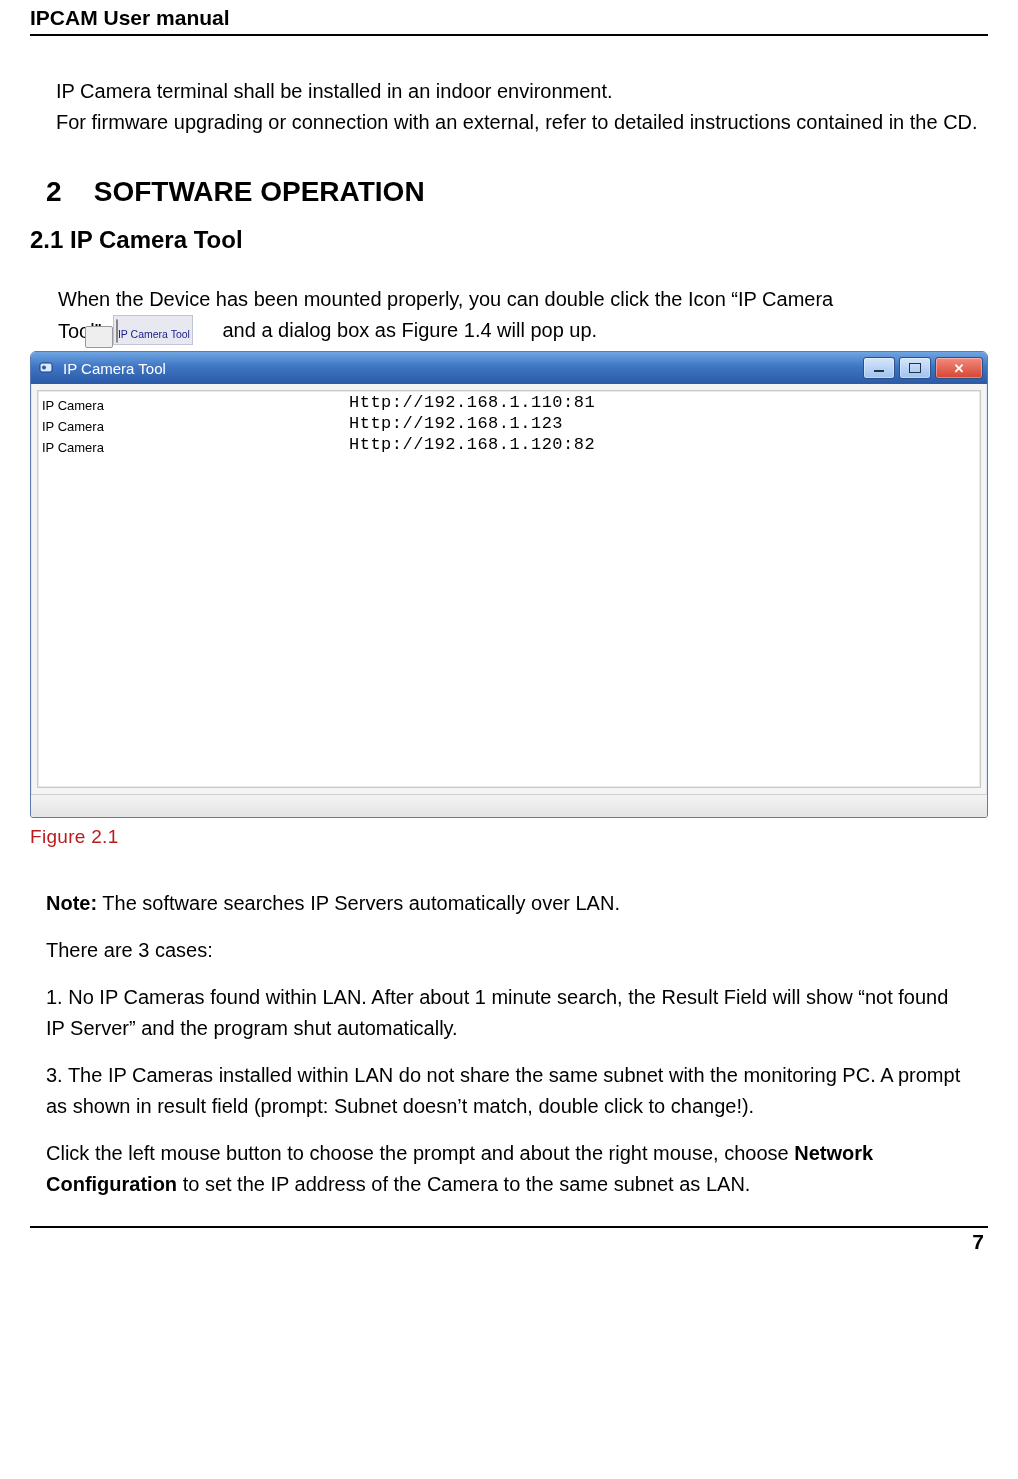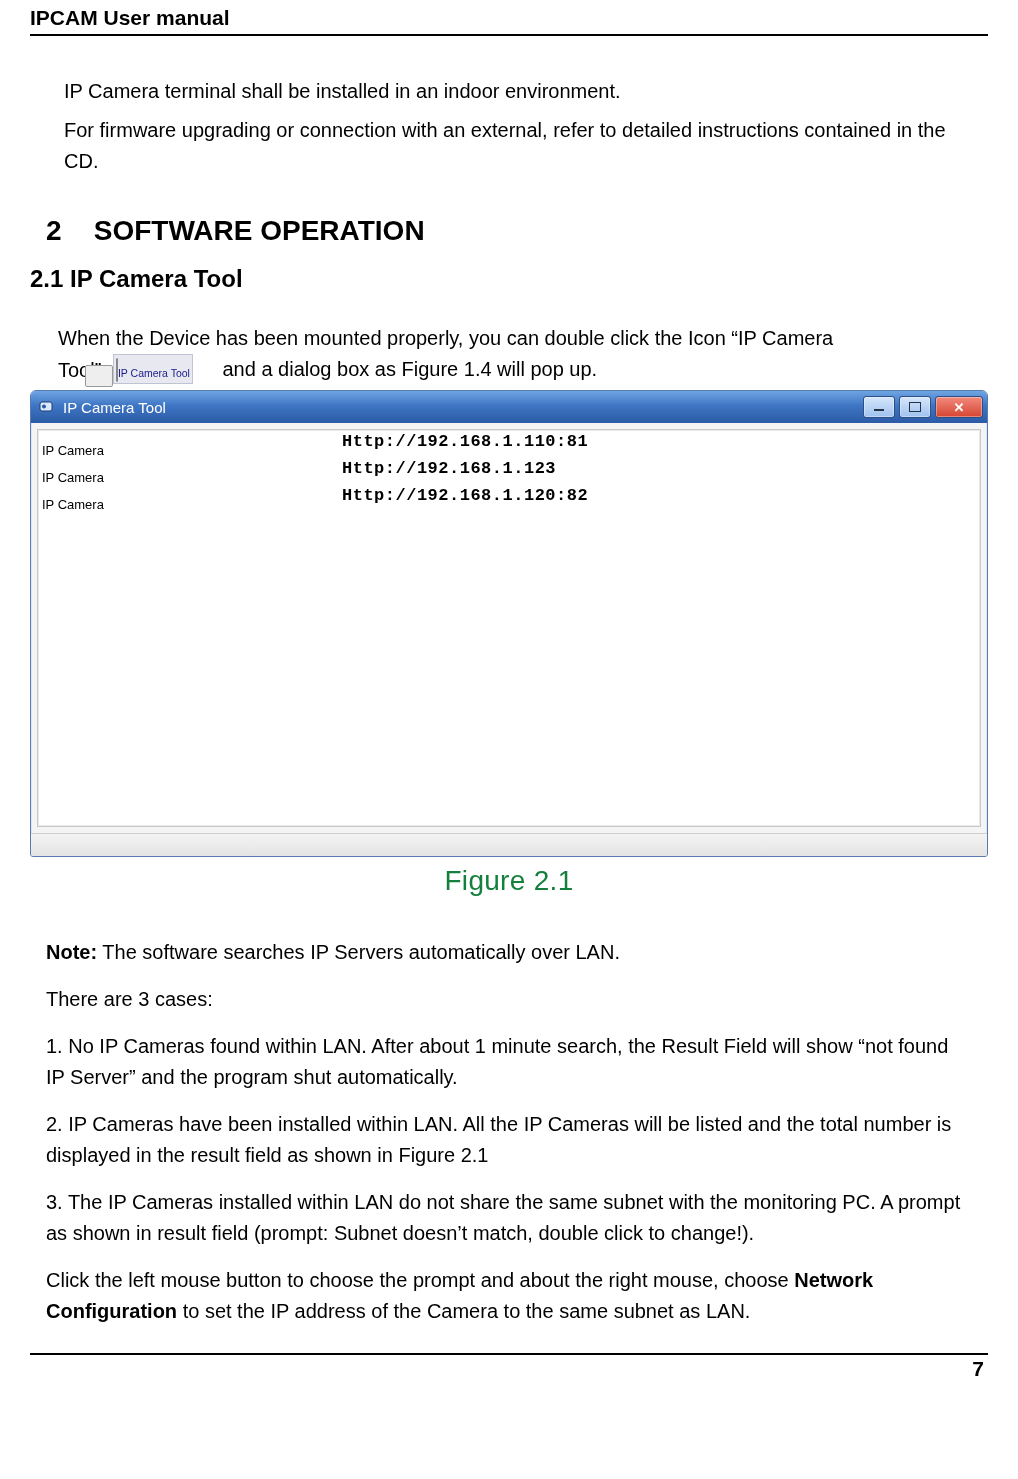--- a/index.html
+++ b/index.html
@@ -23,21 +23,21 @@
   .hr {
     border: none;
     border-top: 2px solid #000;
     margin: 4px 0 40px 0;
   }
   .intro {
     font-size: 20px;
     line-height: 1.55;
     padding-left: 26px;
   }
-  .intro p { margin: 8px; }
+  .intro p { margin: 0; }
   h1.section {
     font-size: 28px;
     font-weight: bold;
     margin: 38px 0 18px 16px;
   }
   h1.section .num { display:inline-block; width: 40px; }
   h2.subsection {
     font-size: 24px;
     font-weight: bold;
     margin: 6px 0 30px 0;
@@ -139,32 +139,32 @@
   .cam-list {
     font-family: "Courier New", monospace;
     font-size: 17px;
     line-height: 1.15;
   }
   .cam-row { display: flex; white-space: pre; }
   .cam-name {
     font-family: Arial, sans-serif;
     font-size: 13px;
     width: 300px;
-    padding-top:12px;
-  }
-  .cam-url { font-weight: bold; letter-spacing: 0.5px; }
+    padding-top:6px;
+  }
+  .cam-url { font-weight: normal; letter-spacing: 0.5px; margin-left: 7px; }
   .win-status {
     height: 22px;
     background: linear-gradient(#f3f3f3,#e4e4e4);
     border-top:1px solid #cfcfcf;
   }
   .figure-caption {
-    text-align: center;
-    font-size: 28px;
-    color: #15803d;
+    text-align: left;
+    font-size: 19px;
+    color: #b91c1c;
     margin: 8px 0 40px 0;
     letter-spacing: .3px;
   }
   .note-section {
     font-size: 20px;
     line-height: 1.55;
   }
   .note-section p { margin: 16px; }
   .bold { font-weight: bold; }
   .footer-hr {
@@ -256,21 +256,20 @@
   </div>
 
   <div class="figure-caption">Figure 2.1</div>
 
   <div class="note-section">
     <p>
       <span class="bold">Note:</span><span> The software searches IP Servers automatically over LAN.</span>
     </p>
     <p>There are 3 cases:</p>
     <p>1. No IP Cameras found within LAN. After about 1 minute search, the Result Field will show “not found IP Server” and the program shut automatically.</p>
-    <p>2. IP Cameras have been installed within LAN. All the IP Cameras will be listed and the total number is displayed in the result field as shown in Figure 2.1</p>
     <p>3. The IP Cameras installed within LAN do not share the same subnet with the monitoring PC. A prompt as shown in result field (prompt: Subnet doesn’t match, double click to change!).</p>
     <p>
       <span>Click the left mouse button to choose the prompt and about the right mouse, choose </span><span class="bold">Network Configuration</span><span> to set the IP address of the Camera to the same subnet as LAN.</span>
     </p>
   </div>
 
   <hr class="footer-hr">
   <div class="page-num">7</div>
 
 </div>

